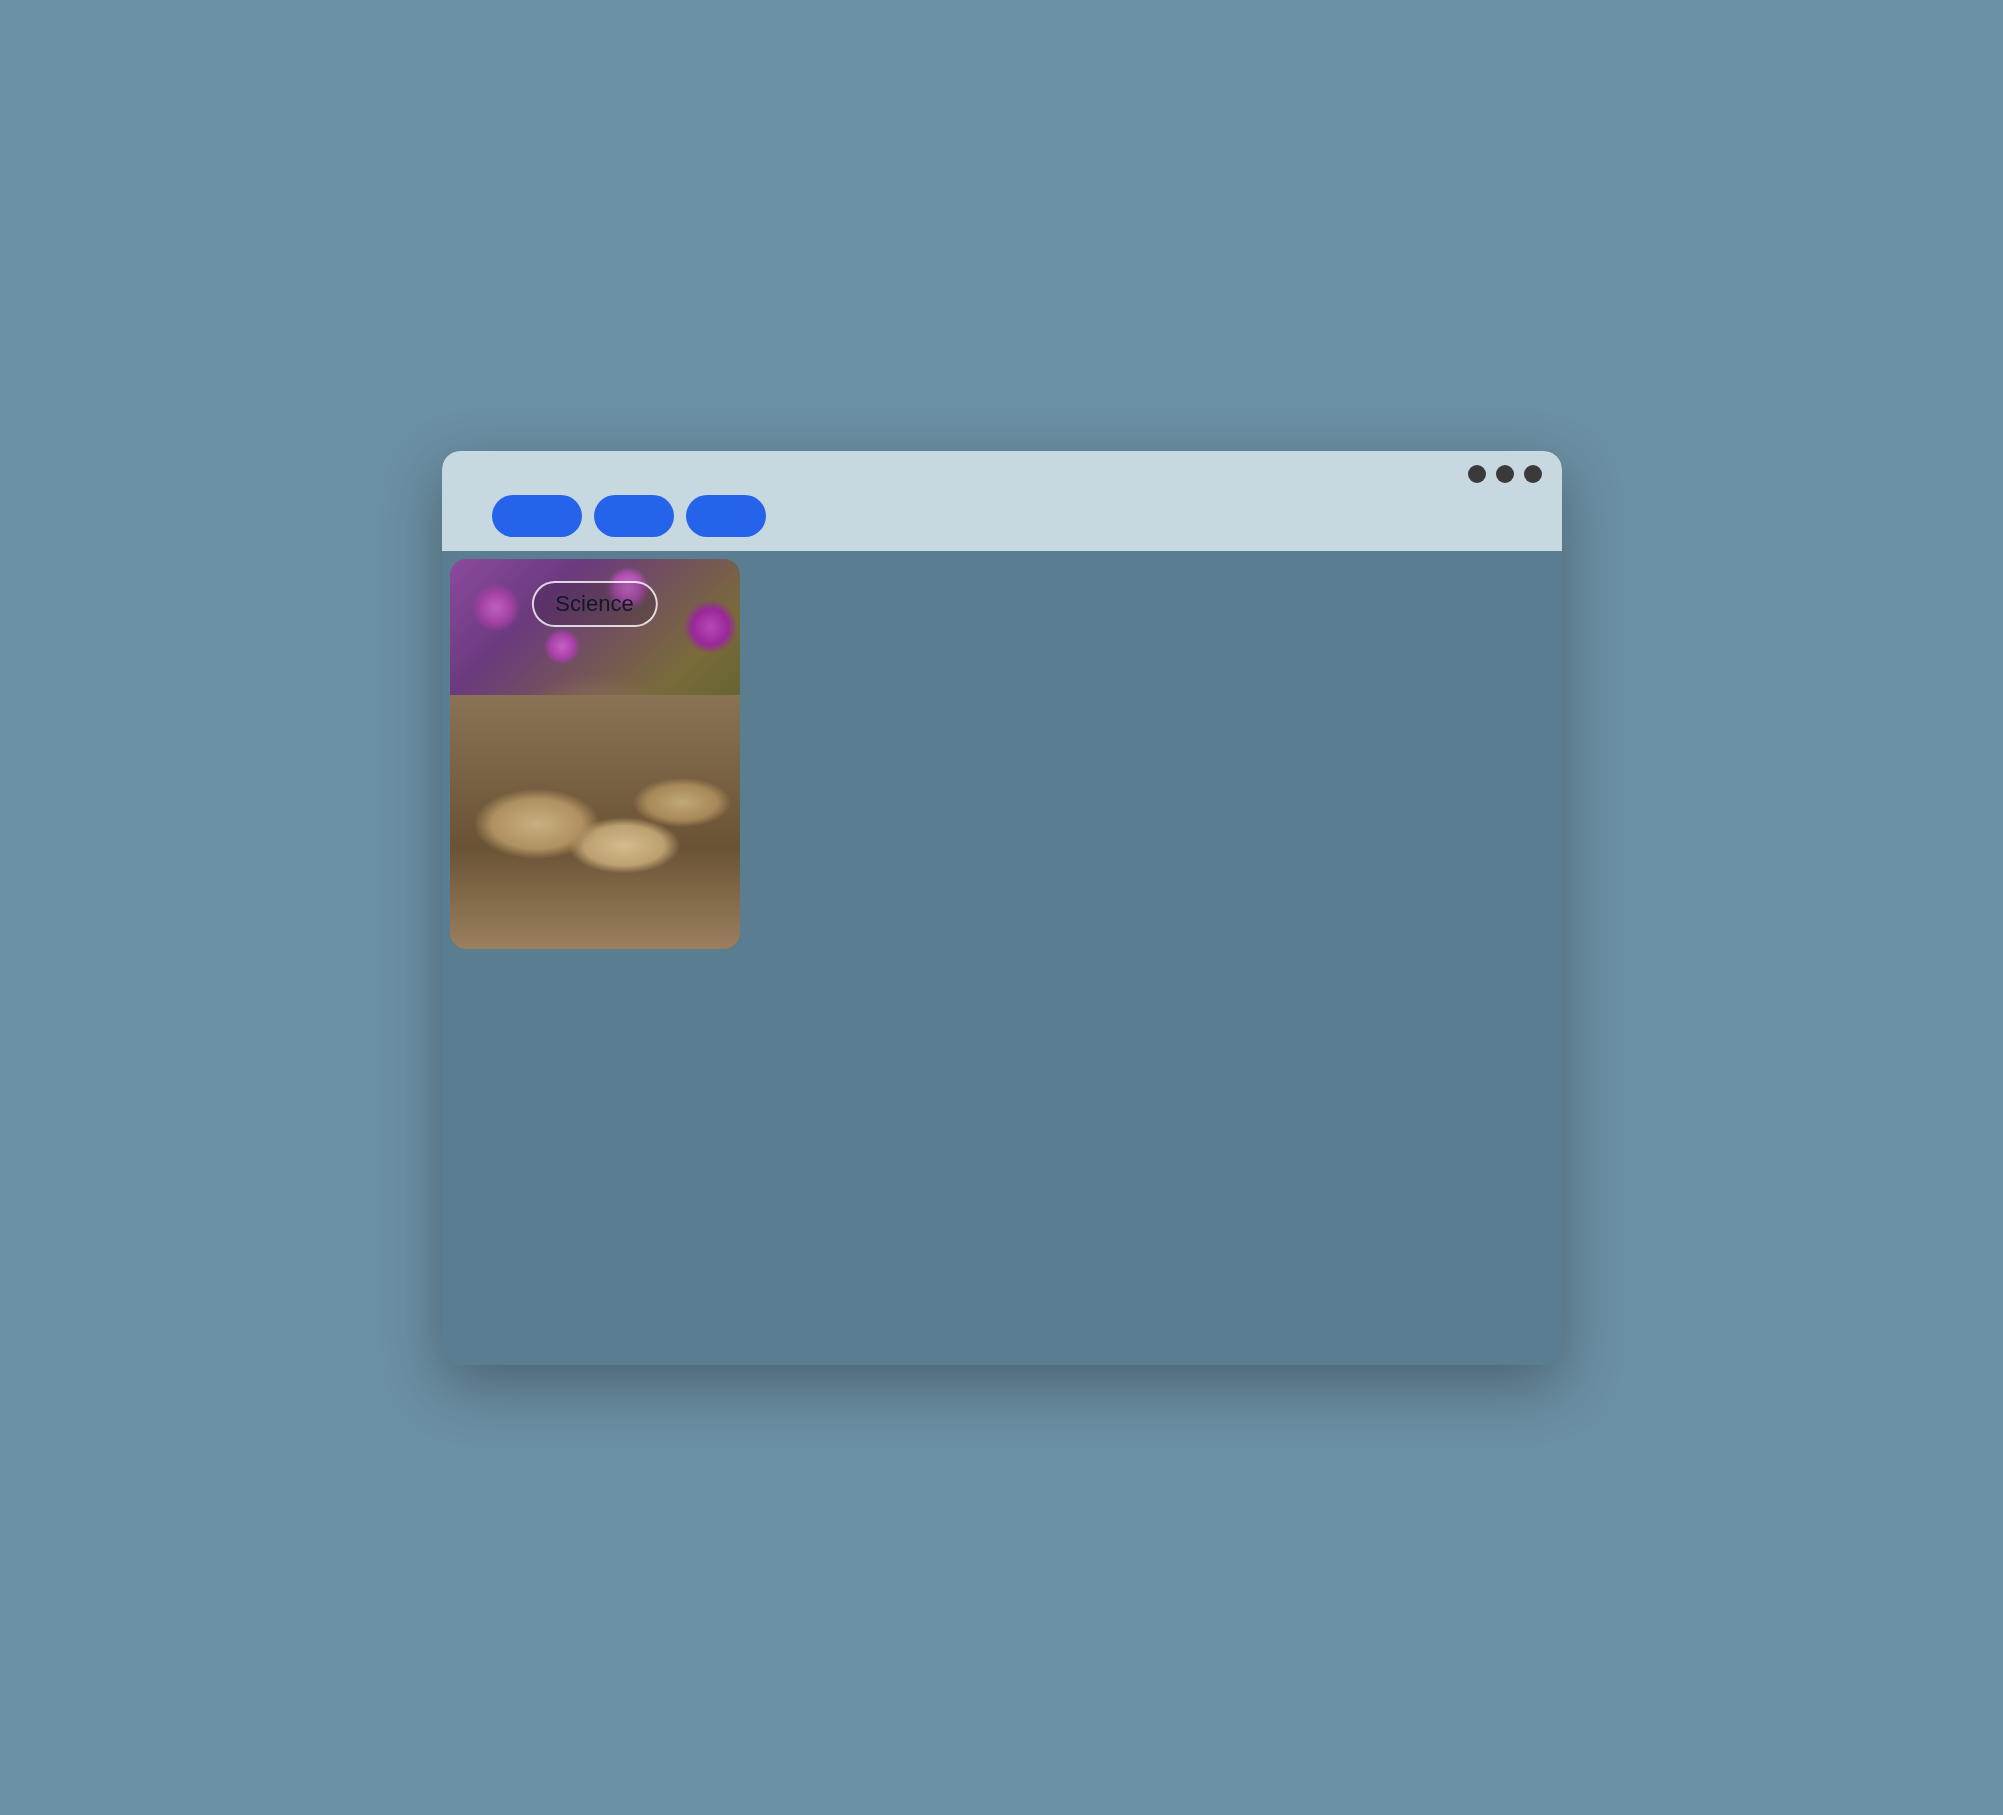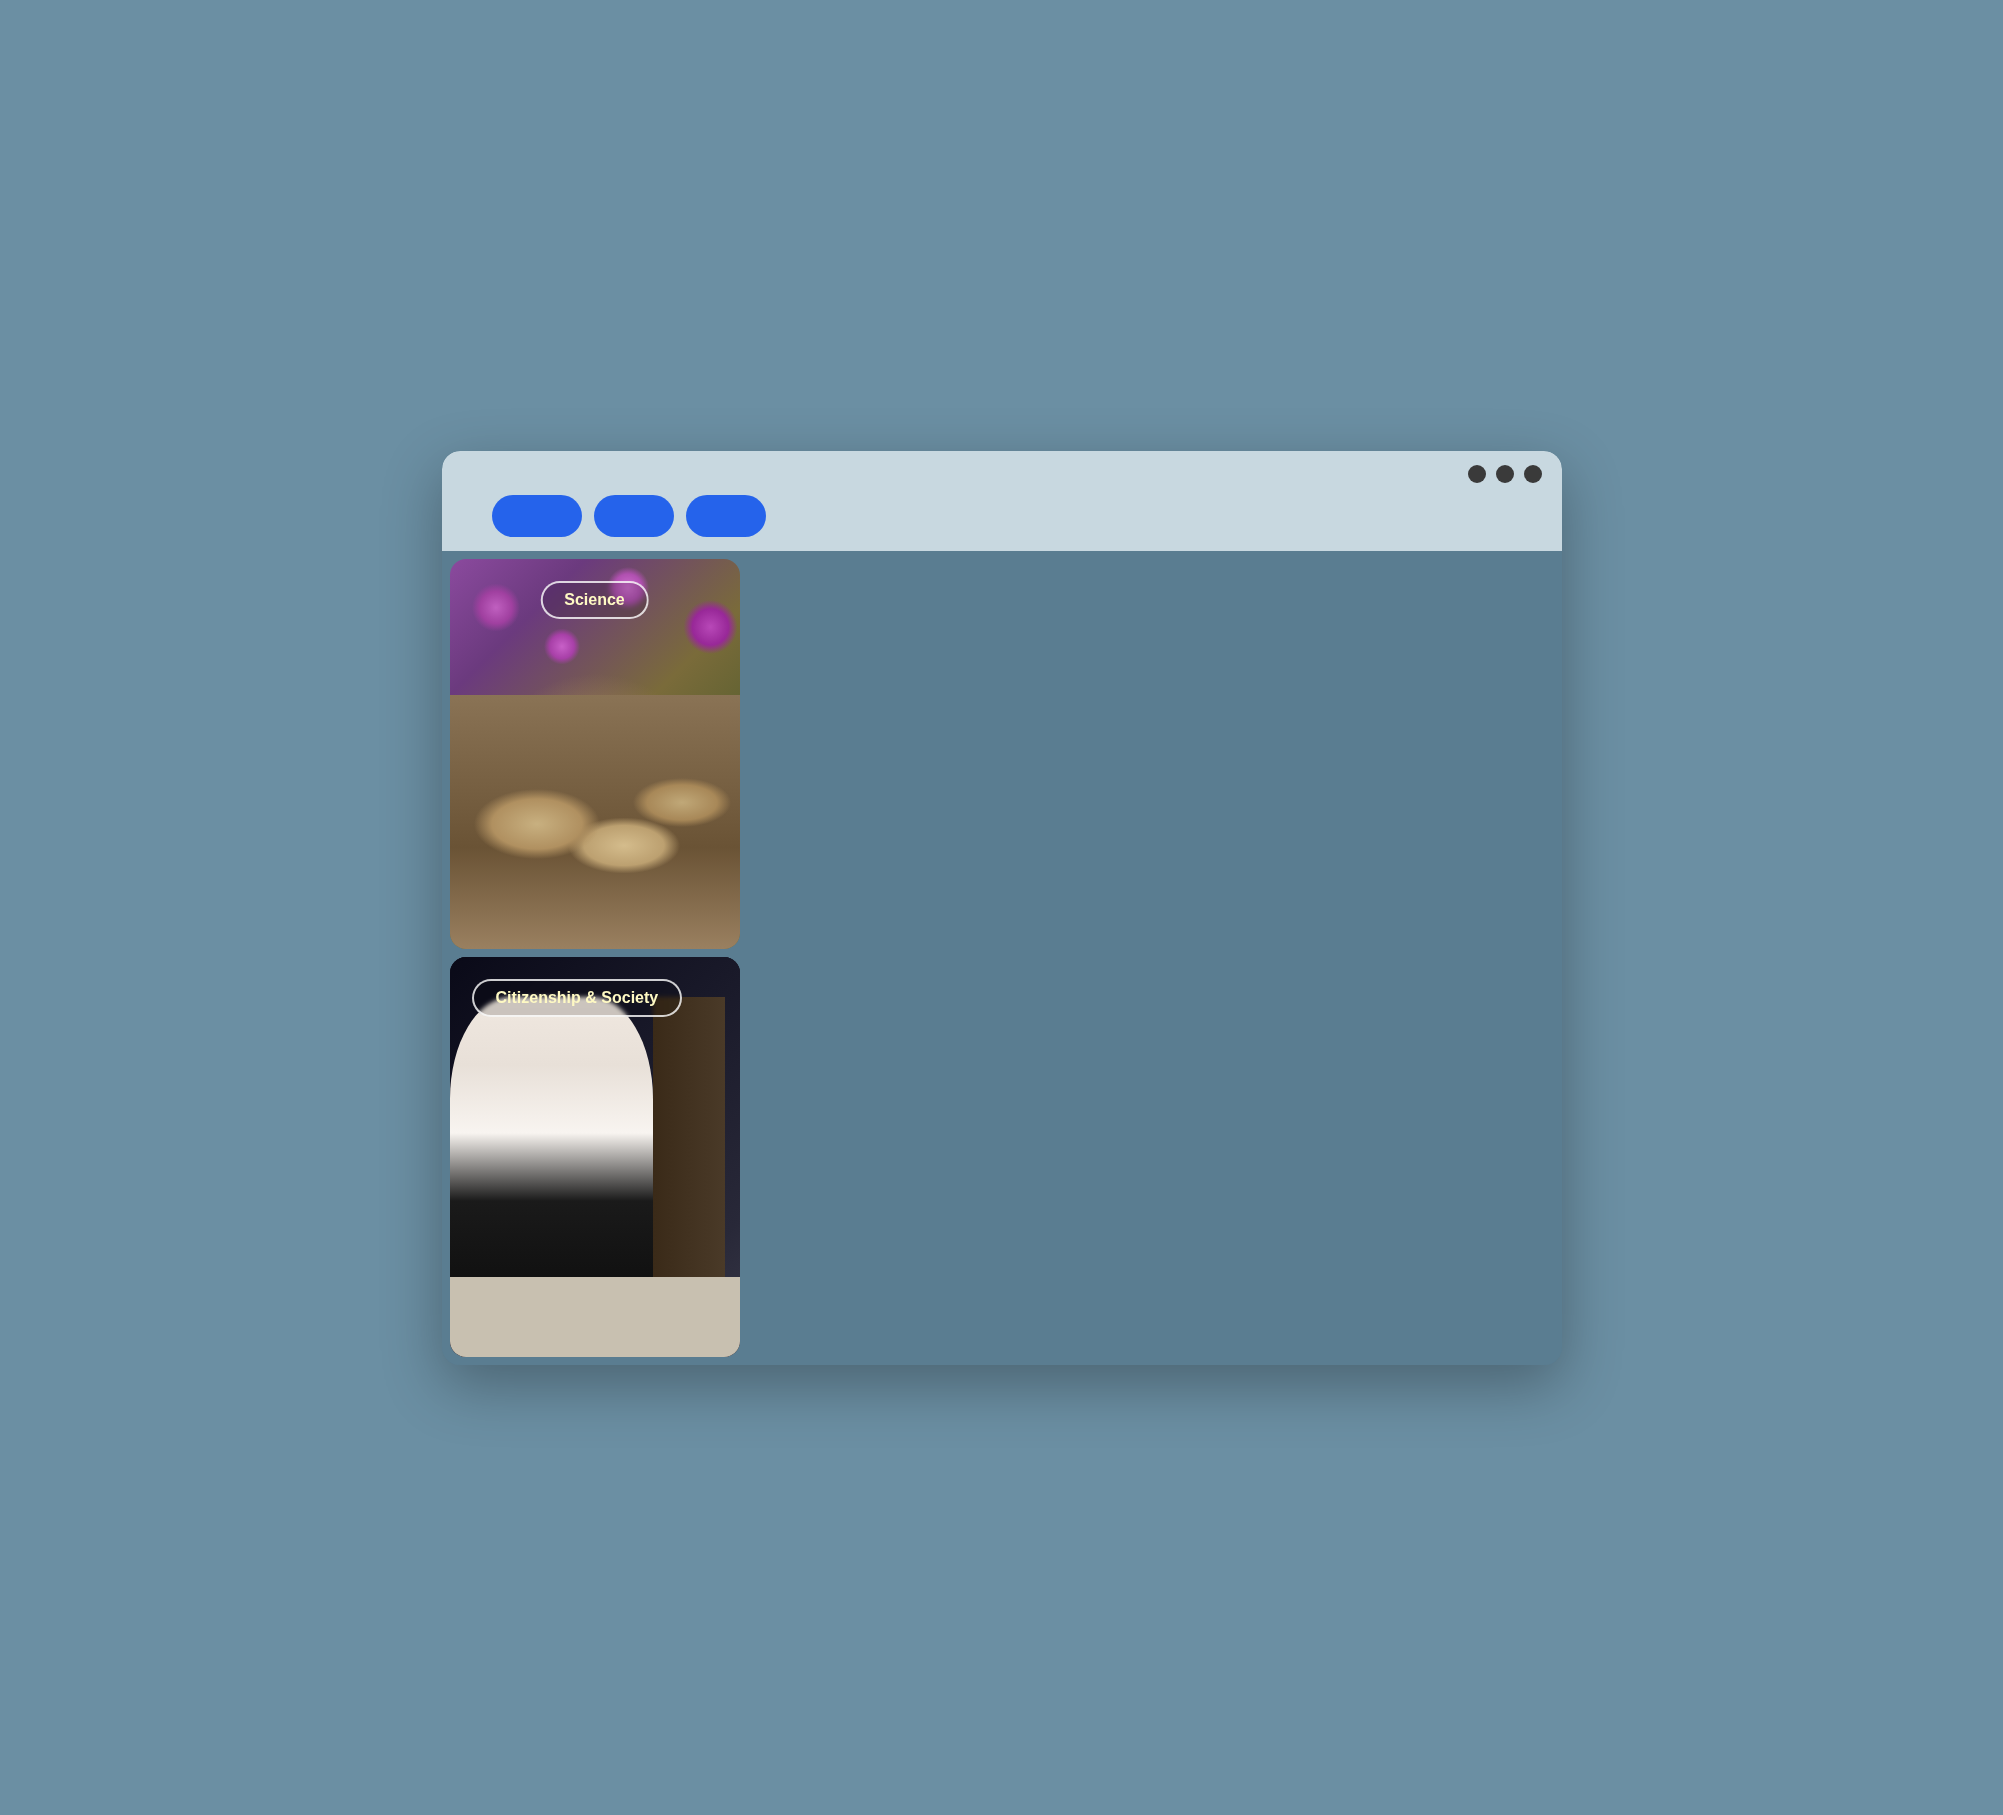--- a/index.html
+++ b/index.html
@@ -78,23 +78,23 @@
       position: relative;
       overflow: hidden;
       cursor: pointer;
     }
 
     .card-label {
       position: absolute;
       border: 2px solid rgba(255,255,255,0.8);
       border-radius: 999px;
       padding: 8px 22px;
-      color: #fef9c3;
-      font-size: 16px;
-      font-weight: 700;
+      color: #0f172a;
+      font-size: 22px;
+      font-weight: 400;
       background: rgba(0,0,0,0.15);
       backdrop-filter: blur(2px);
     }
 
     
     .card-science {
       grid-column: 1;
       grid-row: 1;
       height: 390px;
       margin: 0;
@@ -465,28 +465,17 @@
           <div class="science-visual">
             <div class="flowers"></div>
             <div class="ground"></div>
             <div class="leaves"></div>
           </div>
         </div>
         <span class="card-label science-label">Science</span>
       </div>
 
 
-      <div class="card card-citizenship">
-        <div class="card-bg">
-          <div class="citizenship-visual">
-            <div class="dark-room"></div>
-            <div class="shelves"></div>
-            <div class="person"></div>
-            <div class="desk"></div>
-          </div>
-        </div>
-        <span class="card-label citizenship-label">Citizenship &amp; Society</span>
-      </div>
 
 
     </div>
   </div>
 </div>
 
 </body></html>

